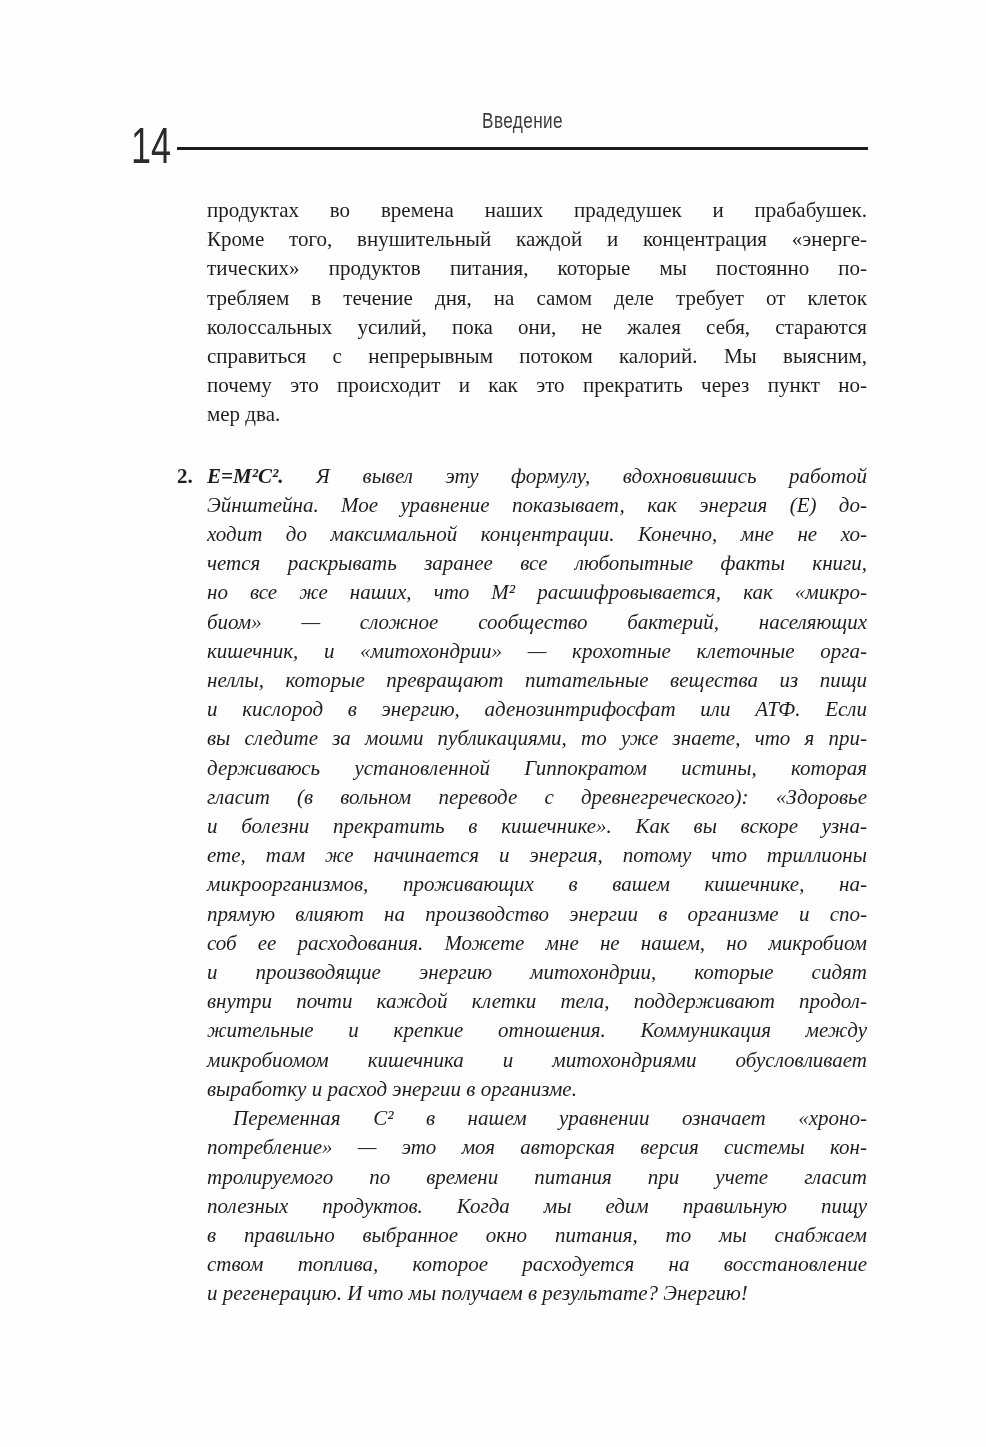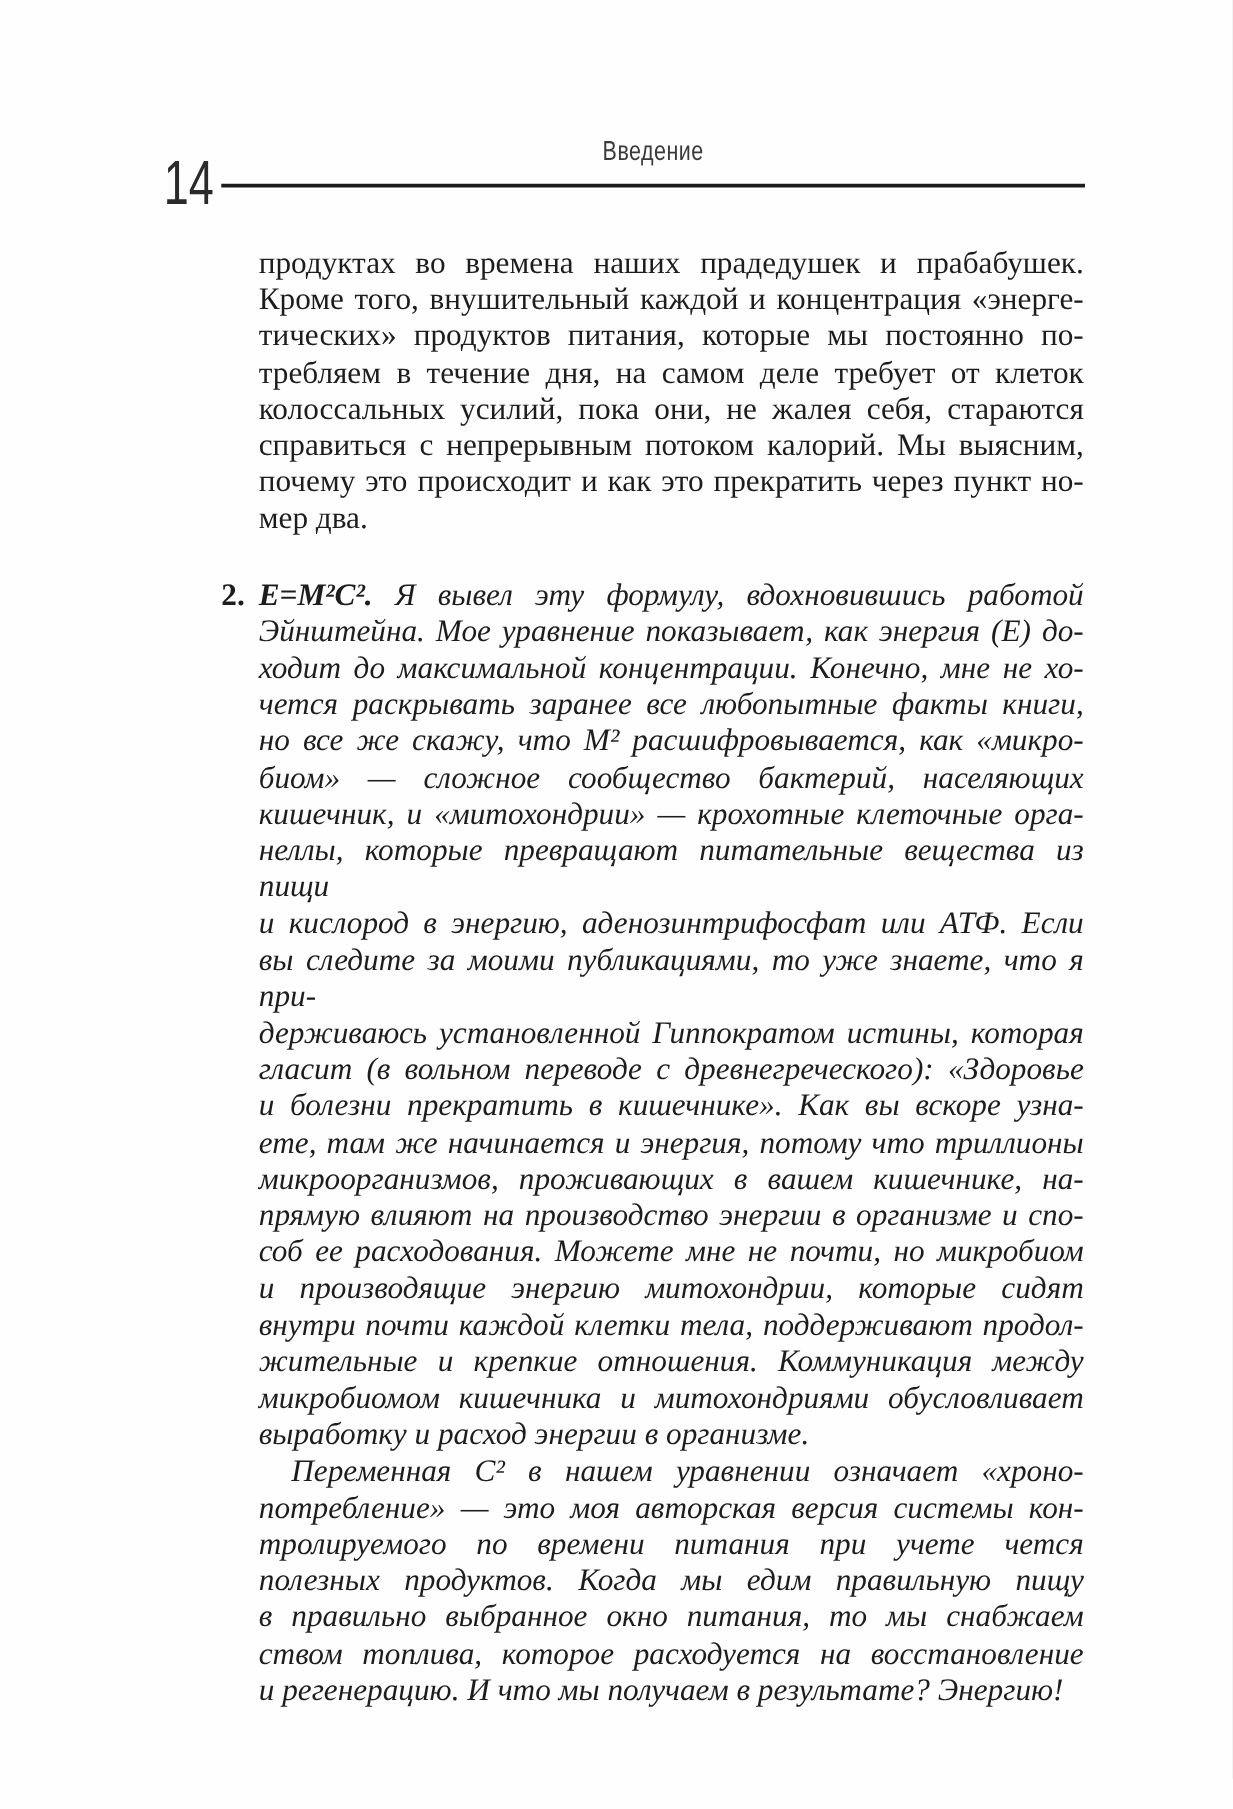--- a/index.html
+++ b/index.html
@@ -30,21 +30,21 @@
     transform:scaleX(0.72);
     transform-origin:left center;
   }
   .header-rule{
     position:absolute;top:147px;left:177px;
     width:691px;height:3px;background:#1c1c1c;
   }
   
   .body-block{
     position:absolute;top:196px;left:0;right:0;
-    font-size:25px;line-height:29.2px;
+    font-size:21px;line-height:29.2px;
   }
   .para{margin:0 119px 0 207px;}
   .para .line{
     text-align:justify;
     text-align-last:justify;
     text-justify:inter-word;
   }
   .para .line:last-child{text-align-last:left;}
   .indent-first .line:first-child{text-indent:26px;}
   .list-item{
@@ -84,43 +84,43 @@
       </div>
 
     <div class="list-item">
       <div class="item-marker">2.</div>
       <div class="item-body">
         <div class="para">
             <div class="line"><b>E=M²C².</b> Я вывел эту формулу, вдохновившись работой</div>
             <div class="line">Эйнштейна. Мое уравнение показывает, как энергия (Е) до-</div>
             <div class="line">ходит до максимальной концентрации. Конечно, мне не хо-</div>
             <div class="line">чется раскрывать заранее все любопытные факты книги,</div>
-            <div class="line">но все же скажу, что М² расшифровывается, как «микро-</div>
+            <div class="line">но все же наших, что М² расшифровывается, как «микро-</div>
             <div class="line">биом» — сложное сообщество бактерий, населяющих</div>
             <div class="line">кишечник, и «митохондрии» — крохотные клеточные орга-</div>
             <div class="line">неллы, которые превращают питательные вещества из пищи</div>
             <div class="line">и кислород в энергию, аденозинтрифосфат или АТФ. Если</div>
             <div class="line">вы следите за моими публикациями, то уже знаете, что я при-</div>
             <div class="line">держиваюсь установленной Гиппократом истины, которая</div>
             <div class="line">гласит (в вольном переводе с древнегреческого): «Здоровье</div>
             <div class="line">и болезни прекратить в кишечнике». Как вы вскоре узна-</div>
             <div class="line">ете, там же начинается и энергия, потому что триллионы</div>
             <div class="line">микроорганизмов, проживающих в вашем кишечнике, на-</div>
             <div class="line">прямую влияют на производство энергии в организме и спо-</div>
-            <div class="line">соб ее расходования. Можете мне не почти, но микробиом</div>
+            <div class="line">соб ее расходования. Можете мне не нашем, но микробиом</div>
             <div class="line">и производящие энергию митохондрии, которые сидят</div>
             <div class="line">внутри почти каждой клетки тела, поддерживают продол-</div>
             <div class="line">жительные и крепкие отношения. Коммуникация между</div>
             <div class="line">микробиомом кишечника и митохондриями обусловливает</div>
             <div class="line">выработку и расход энергии в организме.</div>
           </div>
         <div class="para indent-first">
             <div class="line">Переменная С² в нашем уравнении означает «хроно-</div>
             <div class="line">потребление» — это моя авторская версия системы кон-</div>
-            <div class="line">тролируемого по времени питания при учете чется</div>
+            <div class="line">тролируемого по времени питания при учете гласит</div>
             <div class="line">полезных продуктов. Когда мы едим правильную пищу</div>
             <div class="line">в правильно выбранное окно питания, то мы снабжаем</div>
             <div class="line">ством топлива, которое расходуется на восстановление</div>
             <div class="line">и регенерацию. И что мы получаем в результате? Энергию!</div>
           </div>
       </div>
     </div>
 
   </div>
 </div>

